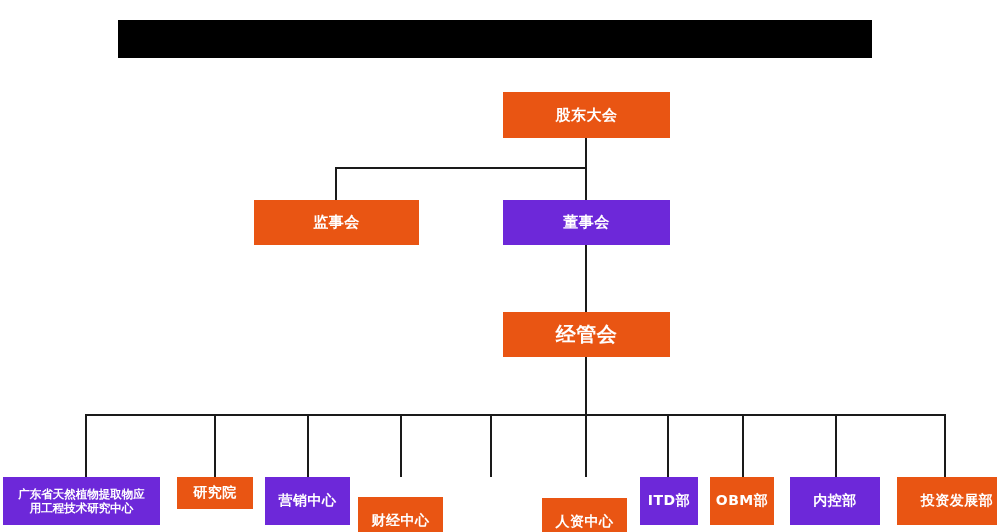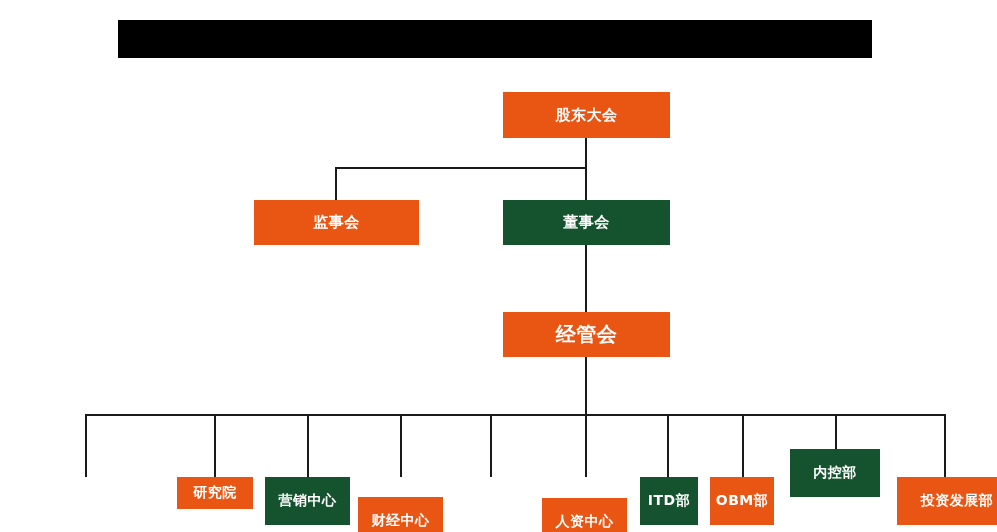--- a/index.html
+++ b/index.html
@@ -29,21 +29,21 @@
     justify-content: center;
     text-align: center;
     color: #ffffff;
     font-weight: bold;
     letter-spacing: 0.5px;
     line-height: 1.22;
     padding: 2px 3px;
     white-space: pre-line;
   }
   .node.dark  { background: #E95513; }
-  .node.light { background: #14532d; }
+  .node.light { background: #6d28d9; }
 
   .node-lvl1 { font-size: 15px; }
   .node-lvl2 { font-size: 15px; }
   .node-lvl3 { font-size: 20px; }
   .node-leaf { font-size: 14px; }
   .node-leaf.small-text { font-size: 11.5px; letter-spacing: 0px; }
 
   .conn {
     position: absolute;
     background: #1a1a1a;
@@ -84,31 +84,33 @@
   <div class="conn conn-v" style="left:214px; top:414px; width:2px; height:63px;"></div>
   <div class="conn conn-v" style="left:307px; top:414px; width:2px; height:63px;"></div>
   <div class="conn conn-v" style="left:400px; top:414px; width:2px; height:63px;"></div>
   <div class="conn conn-v" style="left:490px; top:414px; width:2px; height:63px;"></div>
   <div class="conn conn-v" style="left:585px; top:414px; width:2px; height:63px;"></div>
   <div class="conn conn-v" style="left:667px; top:414px; width:2px; height:63px;"></div>
   <div class="conn conn-v" style="left:742px; top:414px; width:2px; height:63px;"></div>
   <div class="conn conn-v" style="left:835px; top:414px; width:2px; height:63px;"></div>
   <div class="conn conn-v" style="left:944px; top:414px; width:2px; height:63px;"></div>
 
+  <div class="node light node-leaf small-text" style="left:3px; top:477px; width:157px; height:48px;">广东省天然植物提取物应
+用工程技术研究中心</div>
 
   <div class="node dark node-leaf" style="left:177px; top:477px; width:76px; height:32px;">研究院</div>
 
   <div class="node light node-leaf" style="left:265px; top:477px; width:85px; height:48px;">营销中心</div>
 
   <div class="node dark node-leaf" style="left:358px; top:497px; width:85px; height:48px;">财经中心</div>
 
 
   <div class="node dark node-leaf" style="left:542px; top:498px; width:85px; height:48px;">人资中心</div>
 
   <div class="node light node-leaf" style="left:640px; top:477px; width:58px; height:48px;">ITD部</div>
 
   <div class="node dark node-leaf" style="left:710px; top:477px; width:64px; height:48px;">OBM部</div>
 
-  <div class="node light node-leaf" style="left:790px; top:449px; width:90px; height:48px;">内控部</div>
+  <div class="node light node-leaf" style="left:790px; top:477px; width:90px; height:48px;">内控部</div>
 
   <div class="node dark node-leaf" style="left:897px; top:477px; width:120px; height:48px;">投资发展部</div>
 
 </div>
 
 </body></html>

